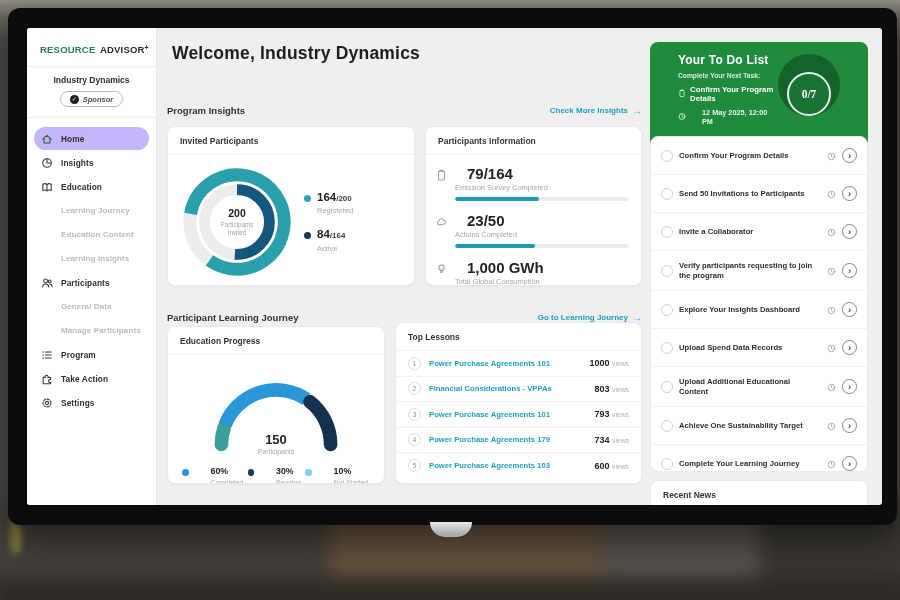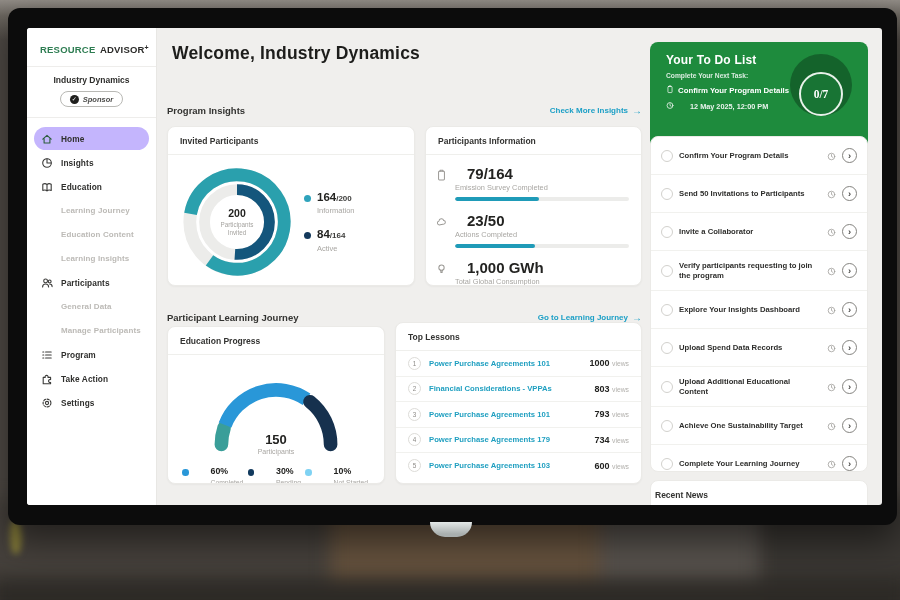--- a/index.html
+++ b/index.html
@@ -120,21 +120,21 @@
   .lesson { display:flex; align-items:center; gap:8px; padding:0 12px; height:25.5px; border-bottom:1px solid #f1f1ee; cursor:pointer; }
   .lesson:last-child { border-bottom:none; }
   .rank { width:13px; height:13px; flex:0 0 13px; border:1px solid #dddcd8; border-radius:50%;
           font-size:6.3px; color:#8b8985; display:flex; align-items:center; justify-content:center; }
   .ltitle { flex:1; font-size:7.7px; font-weight:700; color:#1f9fc0; }
   .lviews { font-size:9px; font-weight:800; color:#232321; }
   .lviews .vl { font-size:6.8px; font-weight:400; color:#b3b1ad; }
 
   
   .todo-green { position:absolute; left:623px; top:14px; width:218px; height:108px;
-                background:#1e8b3d; border-radius:8px; color:#fff; padding:11px 16px; display:flex; }
+                background:#1e8b3d; border-radius:8px; color:#fff; padding:11px 28px; display:flex; }
   .tg-left { flex:1; }
   .tg-title { font-size:12px; font-weight:800; letter-spacing:.2px; }
   .tg-sub { font-size:6.7px; color:#d9ecdf; margin-top:5px; font-weight:600; }
   .tg-task { display:flex; align-items:center; gap:4px; margin-top:6px; font-size:7.8px; font-weight:800; }
   .tg-due { display:flex; align-items:center; gap:16px; margin-top:5px; font-size:7.3px; font-weight:600; color:#eaf4ed; }
   .tg-ico svg { width:8px; height:9px; stroke:#fff; fill:none; stroke-width:1.1; stroke-linecap:round; }
   .tg-ring { width:62px; height:62px; border-radius:50%; background:#14632b; flex:0 0 62px;
              display:flex; align-items:flex-end; justify-content:center; margin-top:1px;font-family:Liberation Serif, serif; }
   .tg-ring-in { width:44px; height:44px; border-radius:50%; background:#187434; border:2px solid #e8f2ea;
                 display:flex; align-items:center; justify-content:center; font-size:11.5px; font-weight:800; }
@@ -143,21 +143,21 @@
                background:#fff; border:1px solid #ebeae7; border-radius:8px; overflow:hidden; }
   .task { display:flex; align-items:center; gap:6px; padding:9.5px 10px; border-bottom:1px solid #f1f1ee; cursor:pointer; }
   .task-check { width:12px; height:12px; flex:0 0 12px; border:1.4px solid #d2d1cd; border-radius:50%; background:#fff; }
   .task-label { flex:1; font-size:7.7px; font-weight:700; color:#2e2e2c; line-height:1.3; }
   .task-clock svg { width:9px; height:9px; stroke:#9b9995; fill:none; stroke-width:1; stroke-linecap:round; }
   .task-go { width:15px; height:15px; flex:0 0 15px; border:1.4px solid #84837f; border-radius:50%;
              display:flex; align-items:center; justify-content:center; font-size:9.5px; font-weight:700; color:#4b4b49; padding-bottom:1px; }
 
   .news-card { position:absolute; left:623px; top:452px; width:218px; height:40px;
                background:#fff; border:1px solid #ebeae7; border-radius:8px 8px 0 0; }
-  .news-title { font-size:8.5px; font-weight:800; color:#333331; padding:9px 4px 7px; border-bottom:1px solid #efefec; }
+  .news-title { font-size:8.5px; font-weight:800; color:#333331; padding:9px 12px 7px; border-bottom:1px solid #efefec; }
 </style>
 </head>
 <body>
 
 <div class="bg">
   <div class="bg-top"></div>
   <div class="bg-band band-left"></div>
   <div class="bg-band band-mid"></div>
   <div class="bg-band band-right"></div>
   <div class="bg-band band-far"></div>
@@ -283,21 +283,21 @@
           <div class="donut-center">
             <div class="v">200</div>
             <div class="l">Participants Invited</div>
           </div>
         </div>
         <div class="dlegend">
           <div class="dleg-row">
             <span class="dot" style="background:#2fa3bc"></span>
             <div>
               <div class="dleg-val"><span>164</span><span class="tot">/200</span></div>
-              <div class="dleg-lbl">Information</div>
+              <div class="dleg-lbl">Registered</div>
             </div>
           </div>
           <div class="dleg-row">
             <span class="dot" style="background:#14395c"></span>
             <div>
               <div class="dleg-val"><span>84</span><span class="tot">/164</span></div>
               <div class="dleg-lbl">Active</div>
             </div>
           </div>
         </div>

